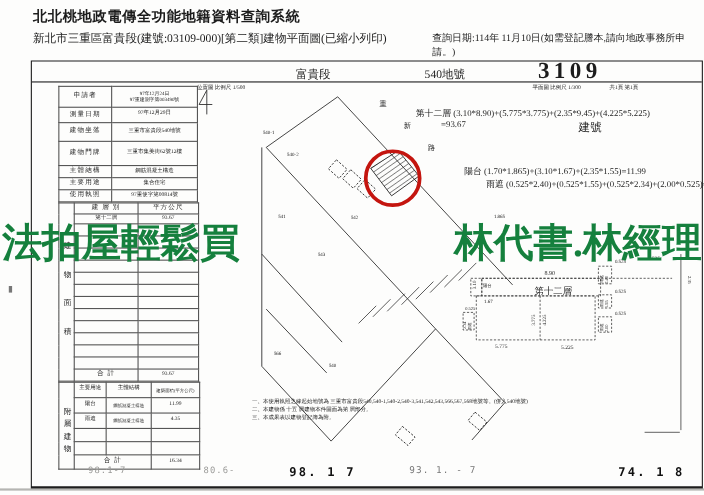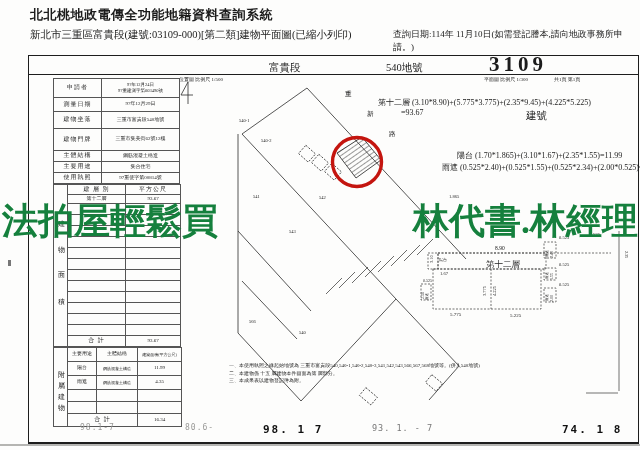--- a/index.html
+++ b/index.html
@@ -31,21 +31,21 @@
   td{border:1px solid #555;padding:0;margin:0;font-size:5px;text-align:center;vertical-align:middle;overflow:hidden;line-height:1.25;}
   td.lb{font-size:6px;letter-spacing:1px;}
   .vside{writing-mode:vertical-rl;text-orientation:upright;font-size:7px;margin:0 auto;}
   tr.e td{height:10px;}
   
   #notes{left:200px;top:306px;width:300px;font-size:5px;line-height:7.5px;white-space:nowrap;}
   
   .formula{position:absolute;font-size:8px;white-space:nowrap;}
   #f-floor{left:349px;top:41px;}
   #f-floor2{left:372px;top:52px;}
-  #f-balcony{left:428px;top:94px;}
+  #f-balcony{left:393px;top:94px;}
   #f-canopy{left:413px;top:106px;}
   
   #watermark{left:0;top:197px;width:636px;padding:0 2px;display:flex;justify-content:space-between;
     font-size:36px;font-weight:900;color:#15803d;white-space:nowrap;z-index:30;
     font-family:"Liberation Serif","DejaVu Serif",serif;}
   
   .stamp{position:absolute;top:423px;font-family:"DejaVu Sans Mono",monospace;}
   .stamp.bold{font-size:11px;font-weight:bold;color:#111;letter-spacing:2px;}
   .stamp.faint{font-size:8px;color:#9a9a98;letter-spacing:1px;}
   .stamp.faint2{font-size:8.5px;color:#777;letter-spacing:1px;}

